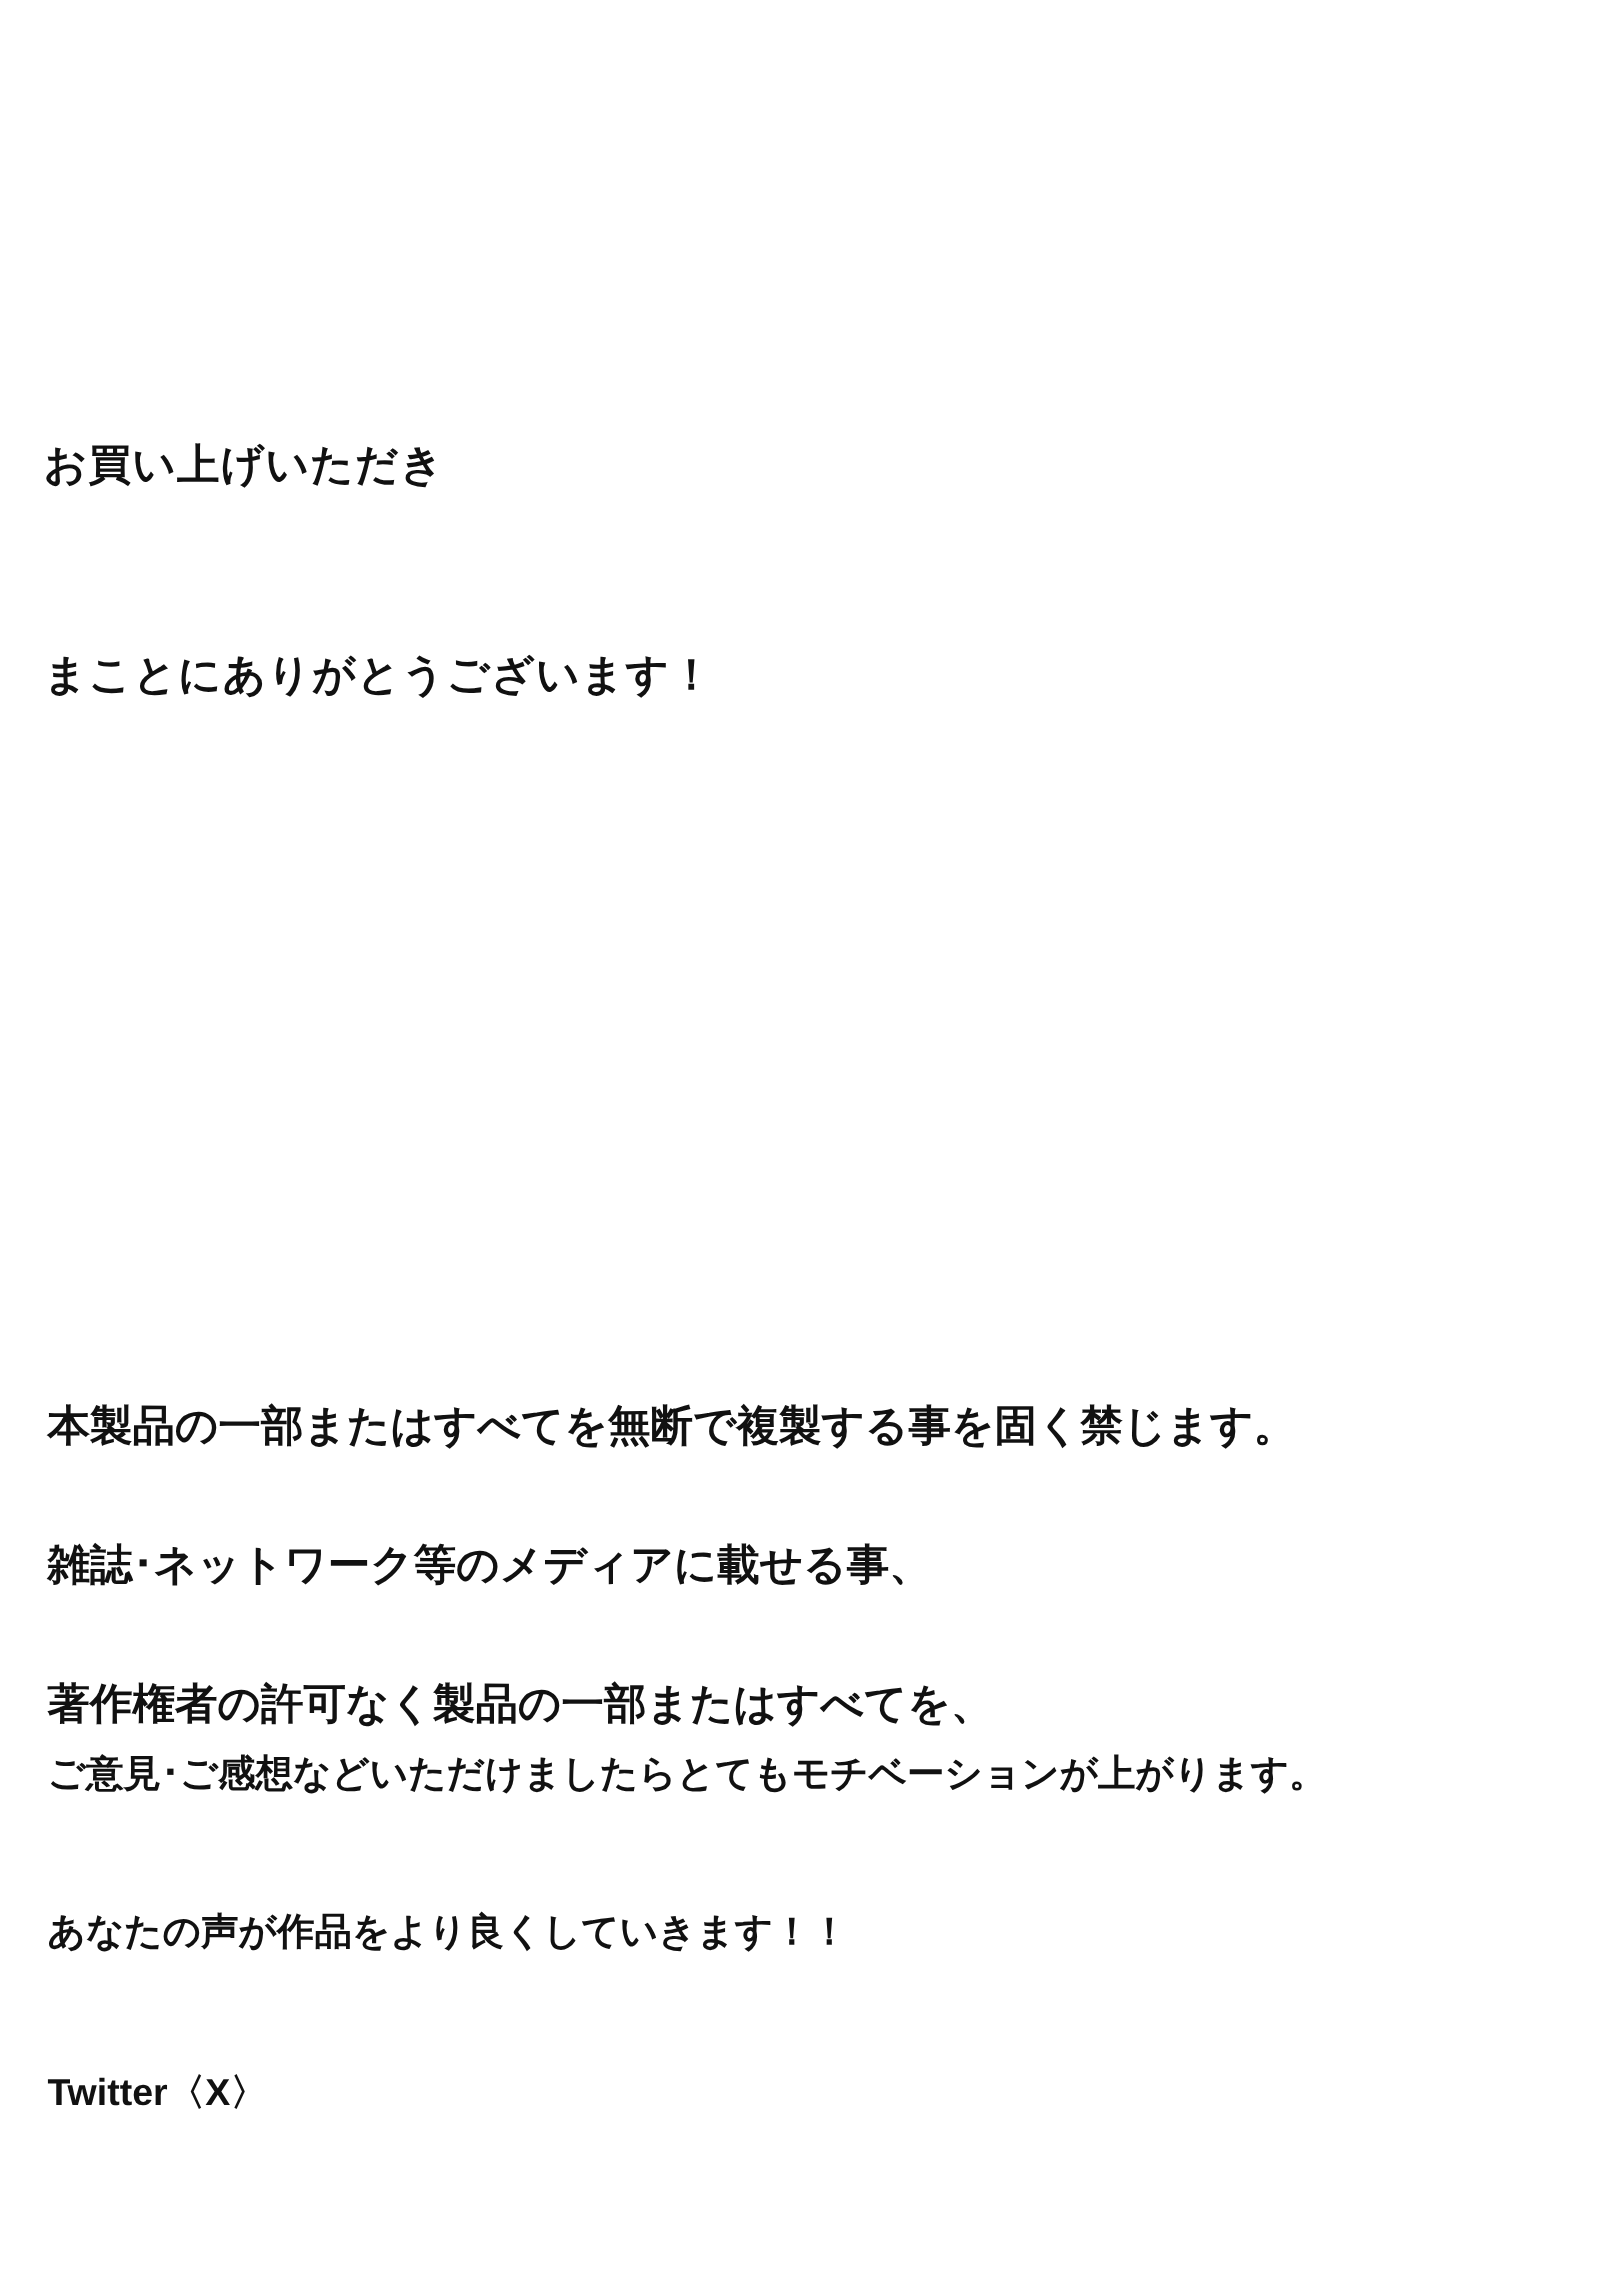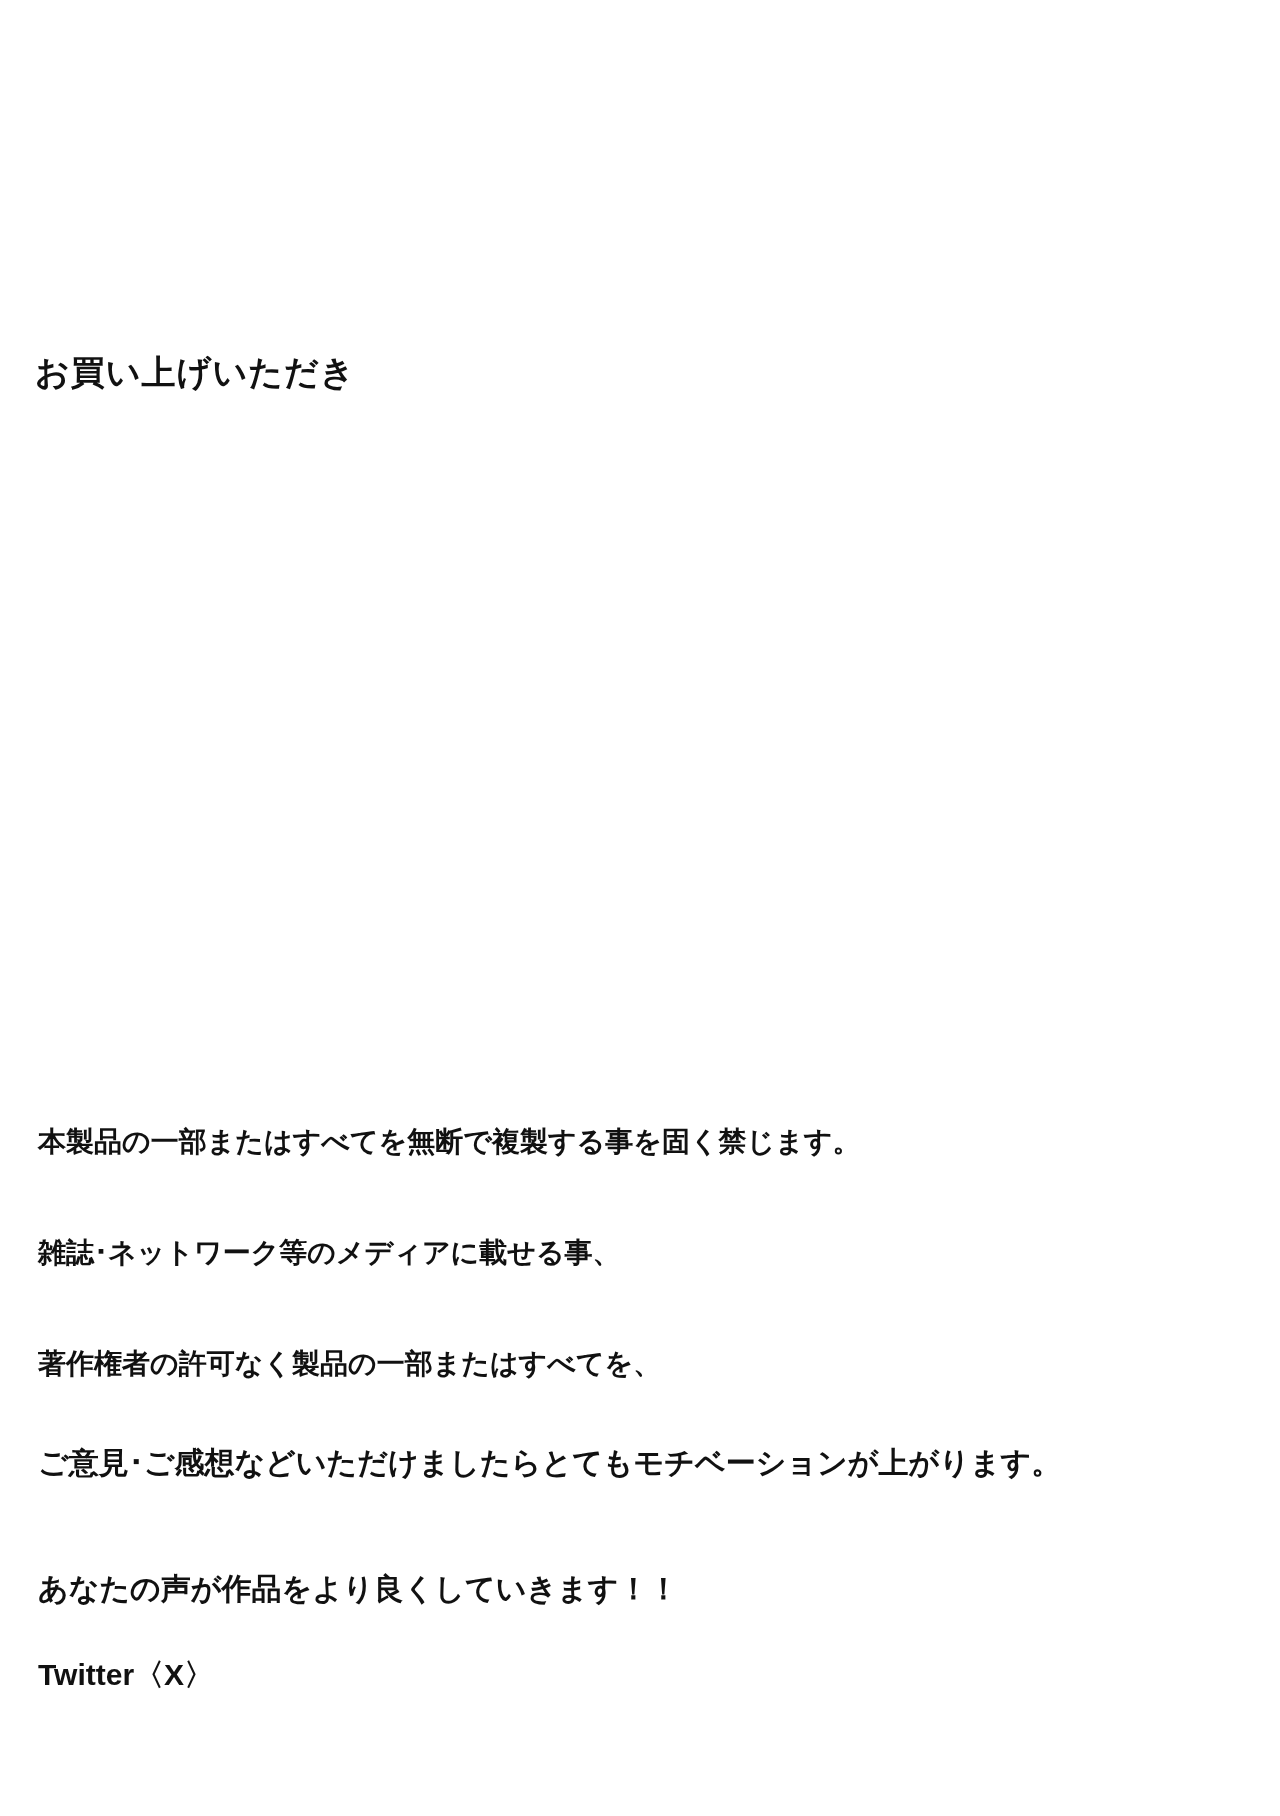--- a/index.html
+++ b/index.html
@@ -27,49 +27,50 @@
   .greeting {
     left: 35px;
     top: 232px;
     font-size: 34px;
     line-height: 56px;
     letter-spacing: 1px;
   }
   .legal {
     left: 38px;
     top: 1049px;
-    font-size: 28px;
+    font-size: 34px;
     line-height: 37px;
   }
   .legal .line-last {
     margin-top: 9px;
   }
   .feedback {
     left: 38px;
-    top: 1358px;
+    top: 1315px;
     font-size: 30px;
     line-height: 42px;
   }
   .credits {
     left: 38px;
     top: 1567px;
     font-size: 30px;
     line-height: 43px;
   }
   .line {
     display: block;
   }
 </style>
 </head>
 <body>
 
 <div class="page">
 
   <div class="textblock greeting">
     <span class="line">お買い上げいただき</span>
+    <span class="line">まことにありがとうございます！</span>
   </div>
 
   <div class="textblock legal">
     <span class="line">本製品の一部またはすべてを無断で複製する事を固く禁じます。</span>
     <span class="line">雑誌･ネットワーク等のメディアに載せる事、</span>
     <span class="line">著作権者の許可なく製品の一部またはすべてを、</span>
   </div>
 
   <div class="textblock feedback">
     <span class="line">ご意見･ご感想などいただけましたらとてもモチベーションが上がります。</span>

